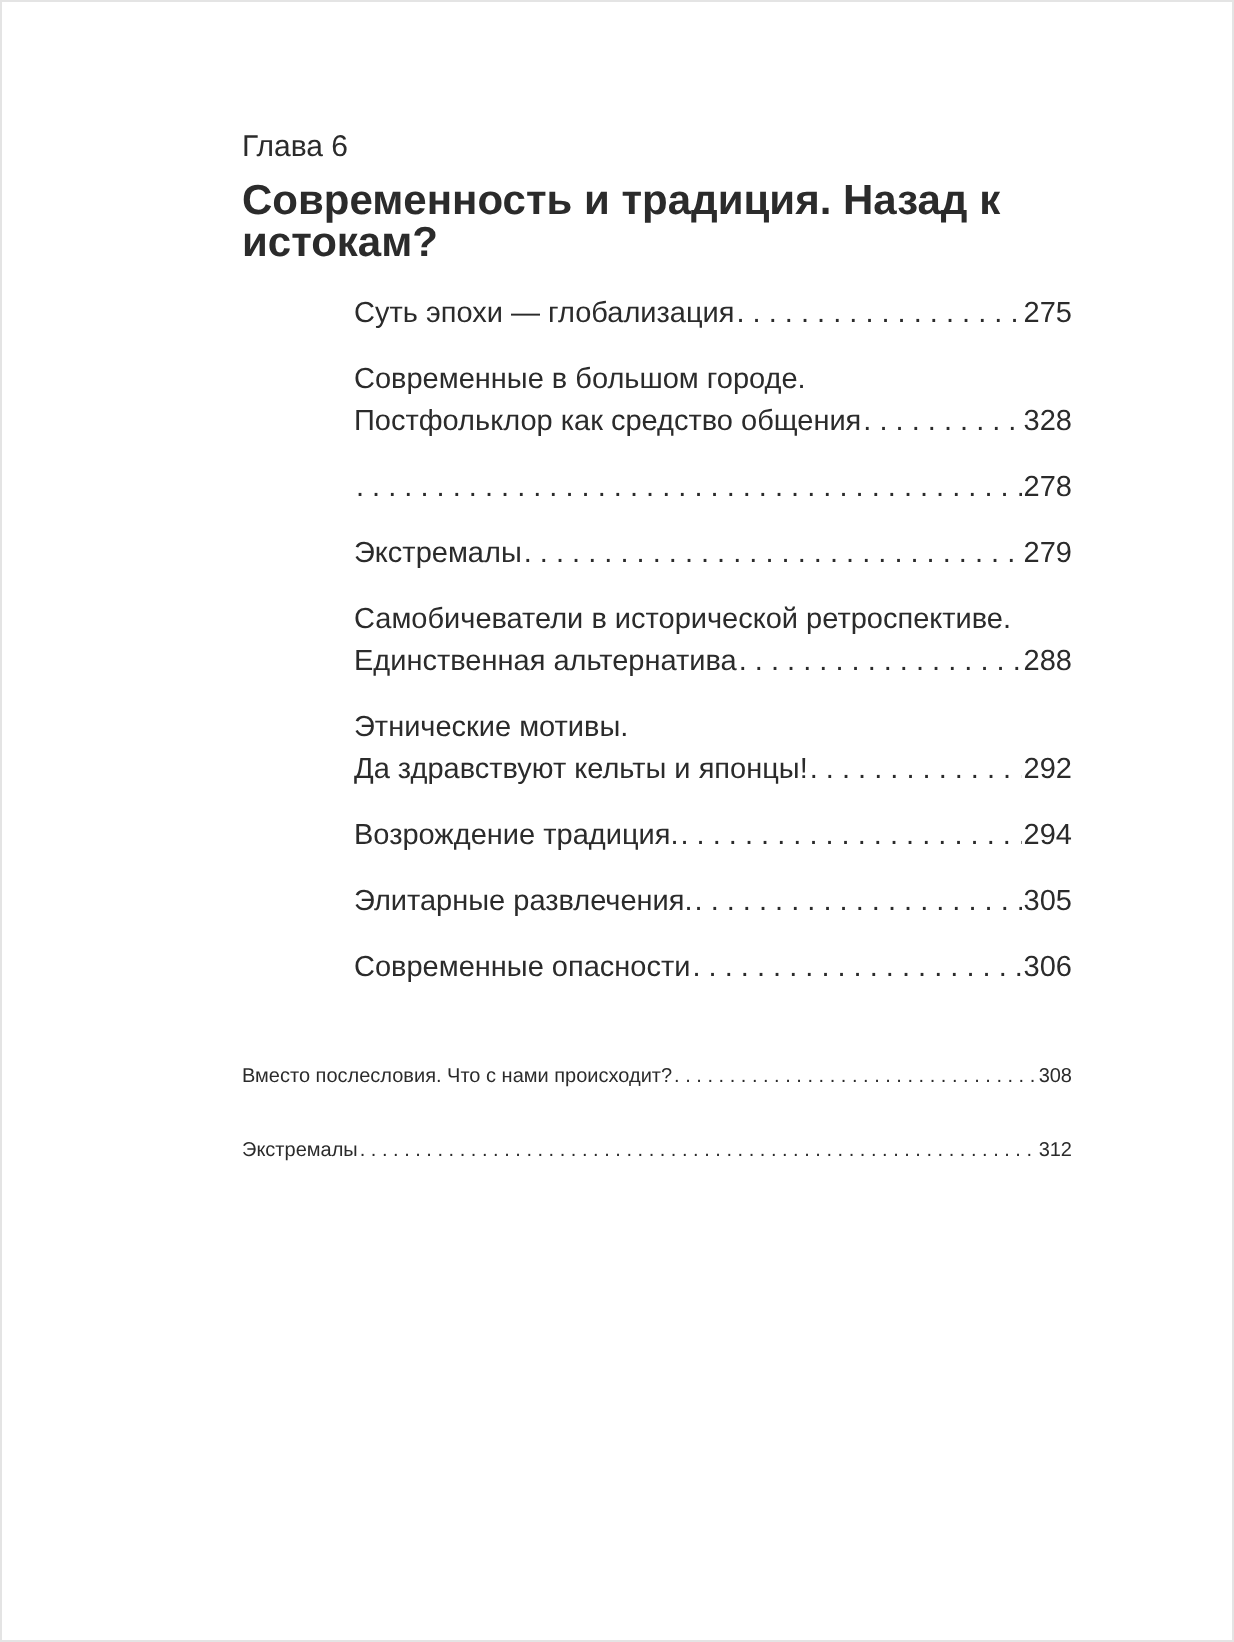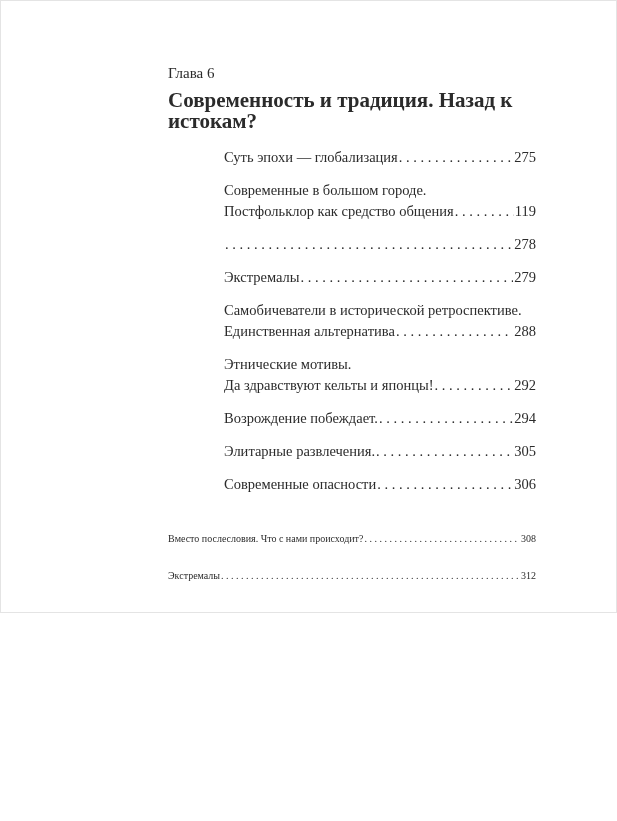--- a/index.html
+++ b/index.html
@@ -3,28 +3,27 @@
 <meta charset="utf-8">
 <style>
   html, body {
     margin: 0;
     padding: 0;
     background: #ffffff;
   }
   .page {
     position: relative;
     width: 617px;
-    height: 613px;
+    height: 821px;
     box-sizing: border-box;
     background: #ffffff;
     border: 1px solid #e4e4e4;
-    font-family: Liberation Serif, serif;
+    font-family: Liberation Sans, sans-serif;
     color: #2b2b2b;
     overflow: hidden;
-    padding-left: 47px;
   }
   .content {
     padding: 62px 80px 0 120px;
   }
   .chapter-label {
     font-size: 15px;
     line-height: 21px;
     margin-bottom: 6px;
   }
   .chapter-title {
@@ -94,21 +93,21 @@
           <span class="dot-leader"></span>
           <span class="page-num">275</span>
         </div>
       </div>
 
       <div class="toc-entry">
         <div class="toc-line1">Современные в большом городе.</div>
         <div class="toc-row">
           <span class="entry-title">Постфольклор как средство общения</span>
           <span class="dot-leader"></span>
-          <span class="page-num">119</span>
+          <span class="page-num">328</span>
         </div>
       </div>
 
       <div class="toc-entry">
         <div class="toc-row">
           <span class="dot-leader"></span>
           <span class="page-num">278</span>
         </div>
       </div>
 
@@ -133,21 +132,21 @@
         <div class="toc-line1">Этнические мотивы.</div>
         <div class="toc-row">
           <span class="entry-title">Да здравствуют кельты и японцы!</span>
           <span class="dot-leader"></span>
           <span class="page-num">292</span>
         </div>
       </div>
 
       <div class="toc-entry">
         <div class="toc-row">
-          <span class="entry-title">Возрождение побеждает.</span>
+          <span class="entry-title">Возрождение традиция.</span>
           <span class="dot-leader"></span>
           <span class="page-num">294</span>
         </div>
       </div>
 
       <div class="toc-entry">
         <div class="toc-row">
           <span class="entry-title">Элитарные развлечения.</span>
           <span class="dot-leader"></span>
           <span class="page-num">305</span>

